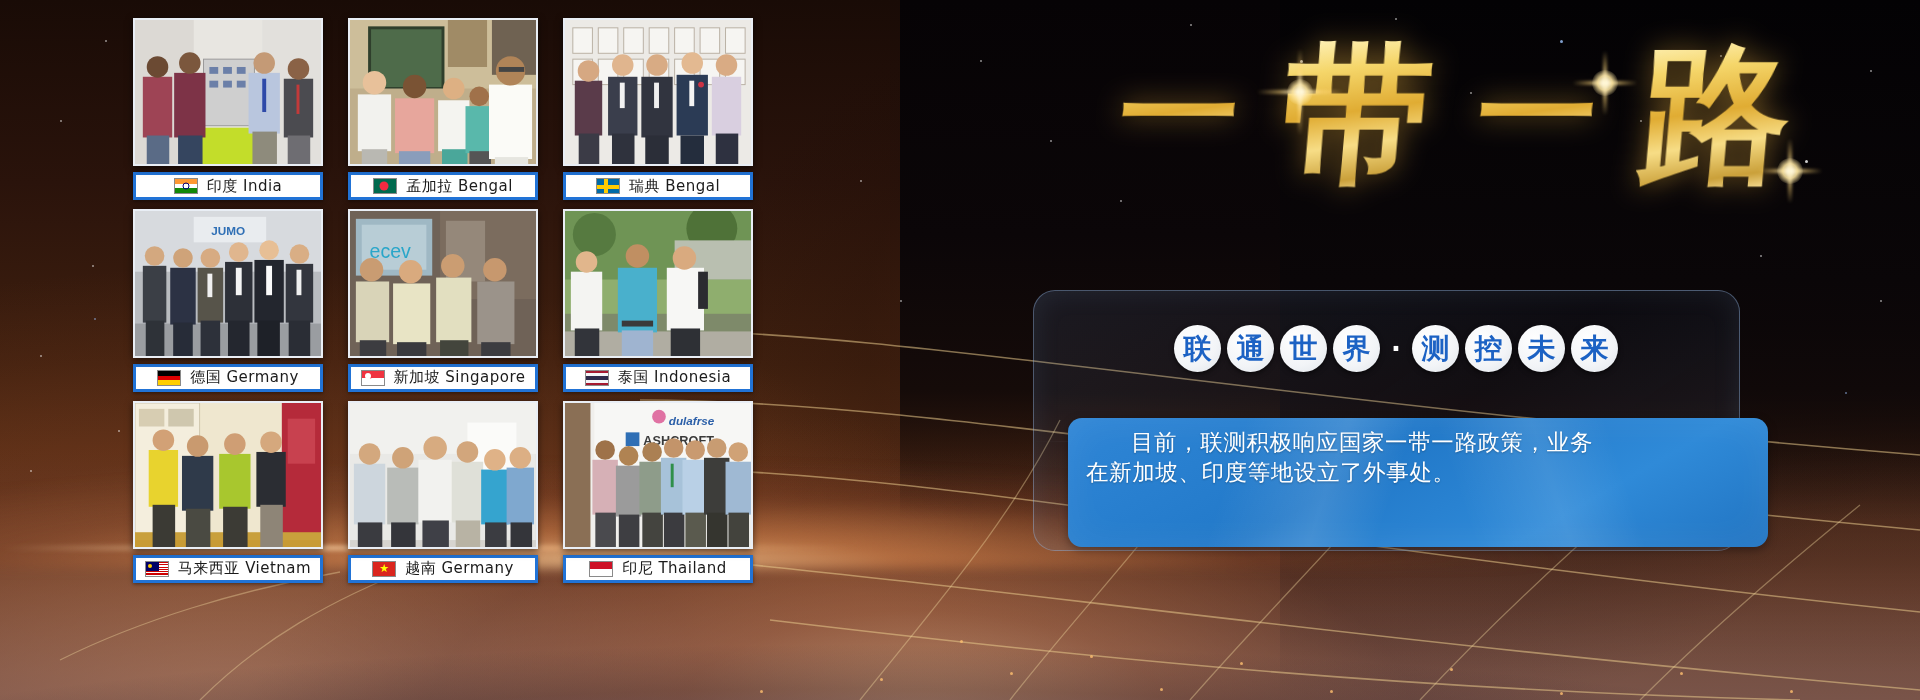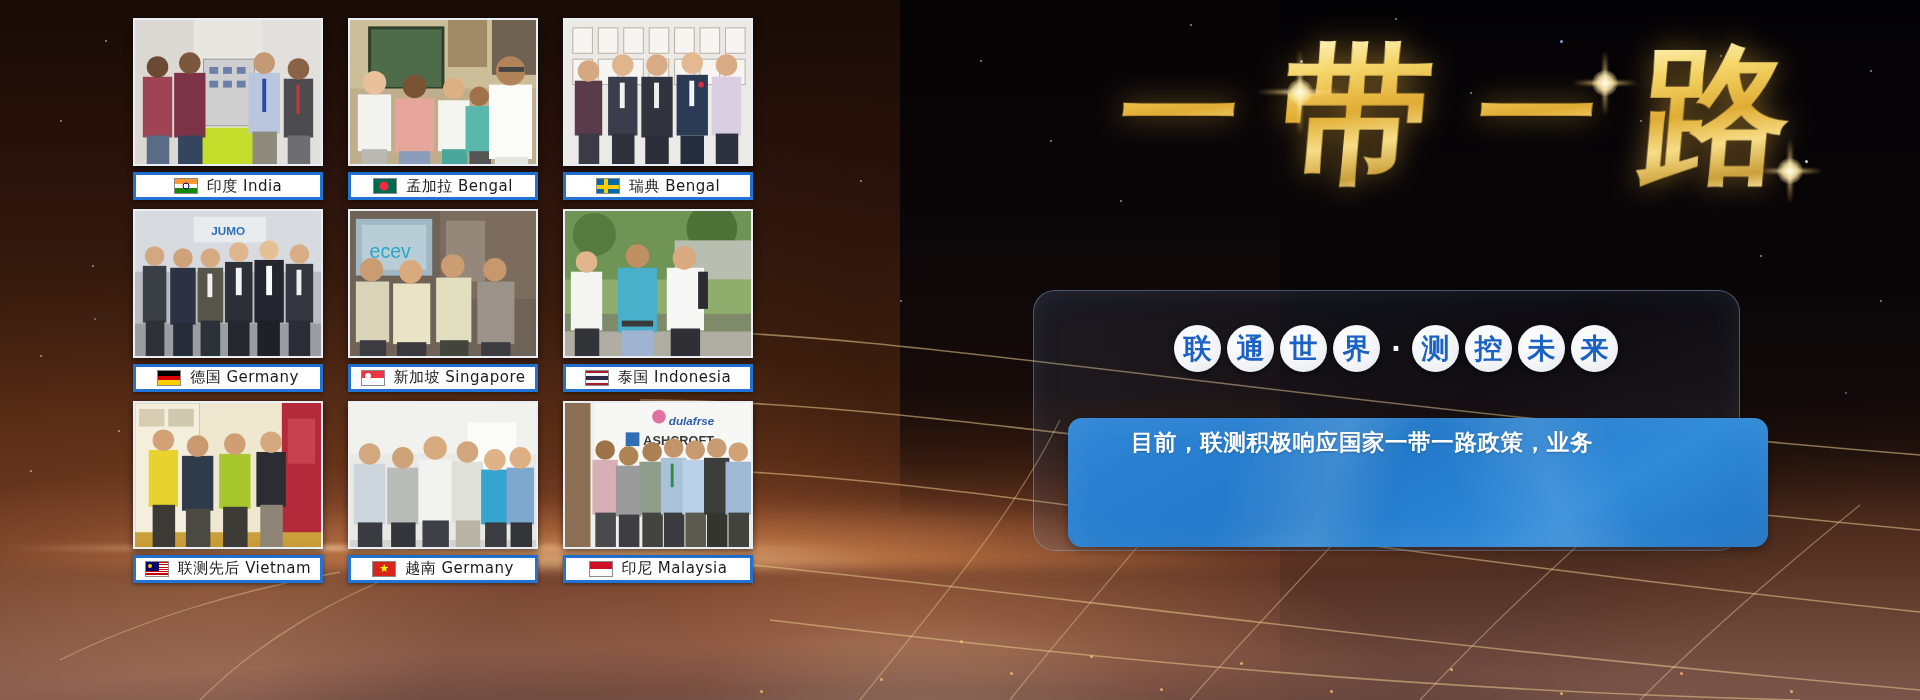--- a/index.html
+++ b/index.html
@@ -150,21 +150,21 @@
       linear-gradient(108deg, rgba(255,255,255,0) 24%, rgba(255,255,255,0.13) 38%, rgba(255,255,255,0) 47%),
       linear-gradient(72deg, rgba(255,255,255,0) 55%, rgba(255,255,255,0.10) 68%, rgba(255,255,255,0) 78%);
   }
   .bluebox p {
     position:relative;
     color:#ffffff; font-size:22.5px; line-height:30px;
     letter-spacing:.6px; text-align:justify;
     font-family:"DejaVu Sans","Liberation Sans",sans-serif;
     text-shadow:0 1px 2px rgba(0,0,0,0.25);
   }
-  .bluebox p.l1 { text-indent:2em;font-weight:bold; }
+  .bluebox p.l1 { text-indent:2em; }
 
   
   .calli {
     position:absolute; left:1030px; top:8px; width:850px; height:212px;
     display:flex; align-items:center; justify-content:center; gap:44px;
   }
   .calli span {
     font-size:150px; line-height:1;
     font-family:"DejaVu Serif","Liberation Serif",serif;
     font-weight:bold;
@@ -580,21 +580,21 @@
             </g>
           <g>
               <rect x="124" y="50" width="30" height="56" fill="#2b2d33"></rect>
               <rect x="128" y="104" width="23" height="46" fill="#8e8577"></rect>
               <circle cx="139" cy="40" r="11" fill="#d5a87d"></circle>
             </g>
         </svg>
       </div>
       <div class="cap">
         <span class="flag f-malaysia"></span>
-        <span class="txt"><span>联测先后</span>&nbsp;<span>Vietnam</span></span>
+        <span class="txt"><span>马来西亚</span>&nbsp;<span>Vietnam</span></span>
       </div>
     </div>
 
     <div class="cell">
       <div class="photo">
         <svg class="scene" viewBox="0 0 190 175" preserveAspectRatio="none">
           <rect width="190" height="175" fill="#e9e9e6"></rect>
           <rect x="0" y="0" width="190" height="52" fill="#f1f1ee"></rect>
           <rect x="120" y="20" width="50" height="66" fill="#fbfbf9"></rect>
           <rect x="0" y="140" width="190" height="35" fill="#d6d4cf"></rect>
@@ -680,21 +680,21 @@
             </g>
           <g>
               <rect x="164" y="60" width="26" height="54" fill="#9fb9d3"></rect>
               <rect x="167" y="112" width="21" height="63" fill="#43433d"></rect>
               <circle cx="177" cy="50" r="10" fill="#d0a276"></circle>
             </g>
         </svg>
       </div>
       <div class="cap">
         <span class="flag f-indonesia"></span>
-        <span class="txt"><span>印尼</span>&nbsp;<span>Malaysia</span></span>
+        <span class="txt"><span>印尼</span>&nbsp;<span>Thailand</span></span>
       </div>
     </div>
 
   </div>
 
   <div class="rpanel"></div>
 
   <div class="slogan">
     <span class="sc">联</span>
     <span class="sc">通</span>
@@ -703,16 +703,17 @@
     <span class="sc dot">·</span>
     <span class="sc">测</span>
     <span class="sc">控</span>
     <span class="sc">未</span>
     <span class="sc">来</span>
   </div>
 
   <div class="bluebox">
     <div class="sheen"></div>
     <p class="l1">目前，联测积极响应国家一带一路政策，业务</p>
+    <p>在新加坡、印度等地设立了外事处。</p>
 
   </div>
 
 </div>
 
 </body></html>

